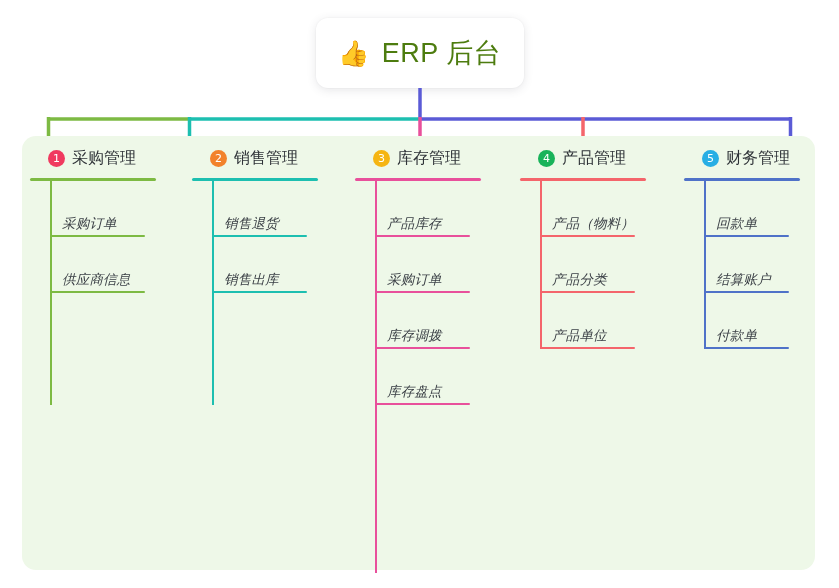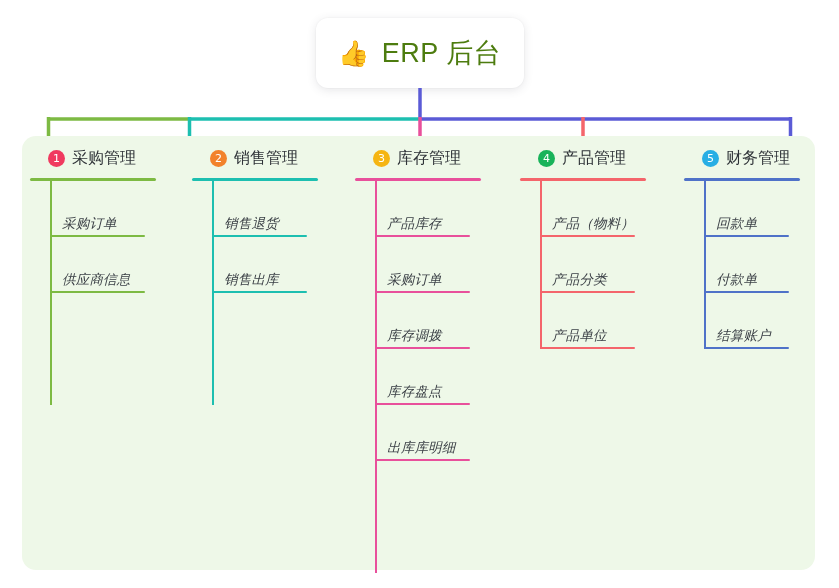--- a/index.html
+++ b/index.html
@@ -227,24 +227,20 @@
             <div class="item-rule" style="background: rgb(232, 80, 155); width: 95px;"></div>
           </div>
           <div class="item">
             <span class="item-label">库存调拨</span>
             <div class="item-rule" style="background: rgb(232, 80, 155); width: 95px;"></div>
           </div>
           <div class="item">
             <span class="item-label">库存盘点</span>
             <div class="item-rule" style="background: rgb(232, 80, 155); width: 95px;"></div>
           </div>
-          <div class="item">
-            <span class="item-label">出库库明细</span>
-            <div class="item-rule" style="background: rgb(232, 80, 155); width: 95px;"></div>
-          </div>
         </div>
       </div>
       <div class="column" style="left: 520px; width: 150px;">
         <div class="col-header">
           <span class="badge" style="background: rgb(25, 179, 90);">4</span>
           <span class="col-title">产品管理</span>
         </div>
         <div class="col-rule" style="background: rgb(244, 101, 107); width: 126px;"></div>
         <div class="items">
           <div class="spine" style="background: rgb(244, 101, 107); height: 168px;"></div>
@@ -268,24 +264,24 @@
           <span class="col-title">财务管理</span>
         </div>
         <div class="col-rule" style="background: rgb(79, 114, 200); width: 116px;"></div>
         <div class="items">
           <div class="spine" style="background: rgb(79, 114, 200); height: 168px;"></div>
           <div class="item">
             <span class="item-label">回款单</span>
             <div class="item-rule" style="background: rgb(79, 114, 200); width: 85px;"></div>
           </div>
           <div class="item">
+            <span class="item-label">结算账户</span>
+            <div class="item-rule" style="background: rgb(79, 114, 200); width: 85px;"></div>
+          </div>
+          <div class="item">
             <span class="item-label">付款单</span>
             <div class="item-rule" style="background: rgb(79, 114, 200); width: 85px;"></div>
           </div>
-          <div class="item">
-            <span class="item-label">结算账户</span>
-            <div class="item-rule" style="background: rgb(79, 114, 200); width: 85px;"></div>
-          </div>
         </div>
       </div>
     </div>
 
 </div>
 
 </body></html>

